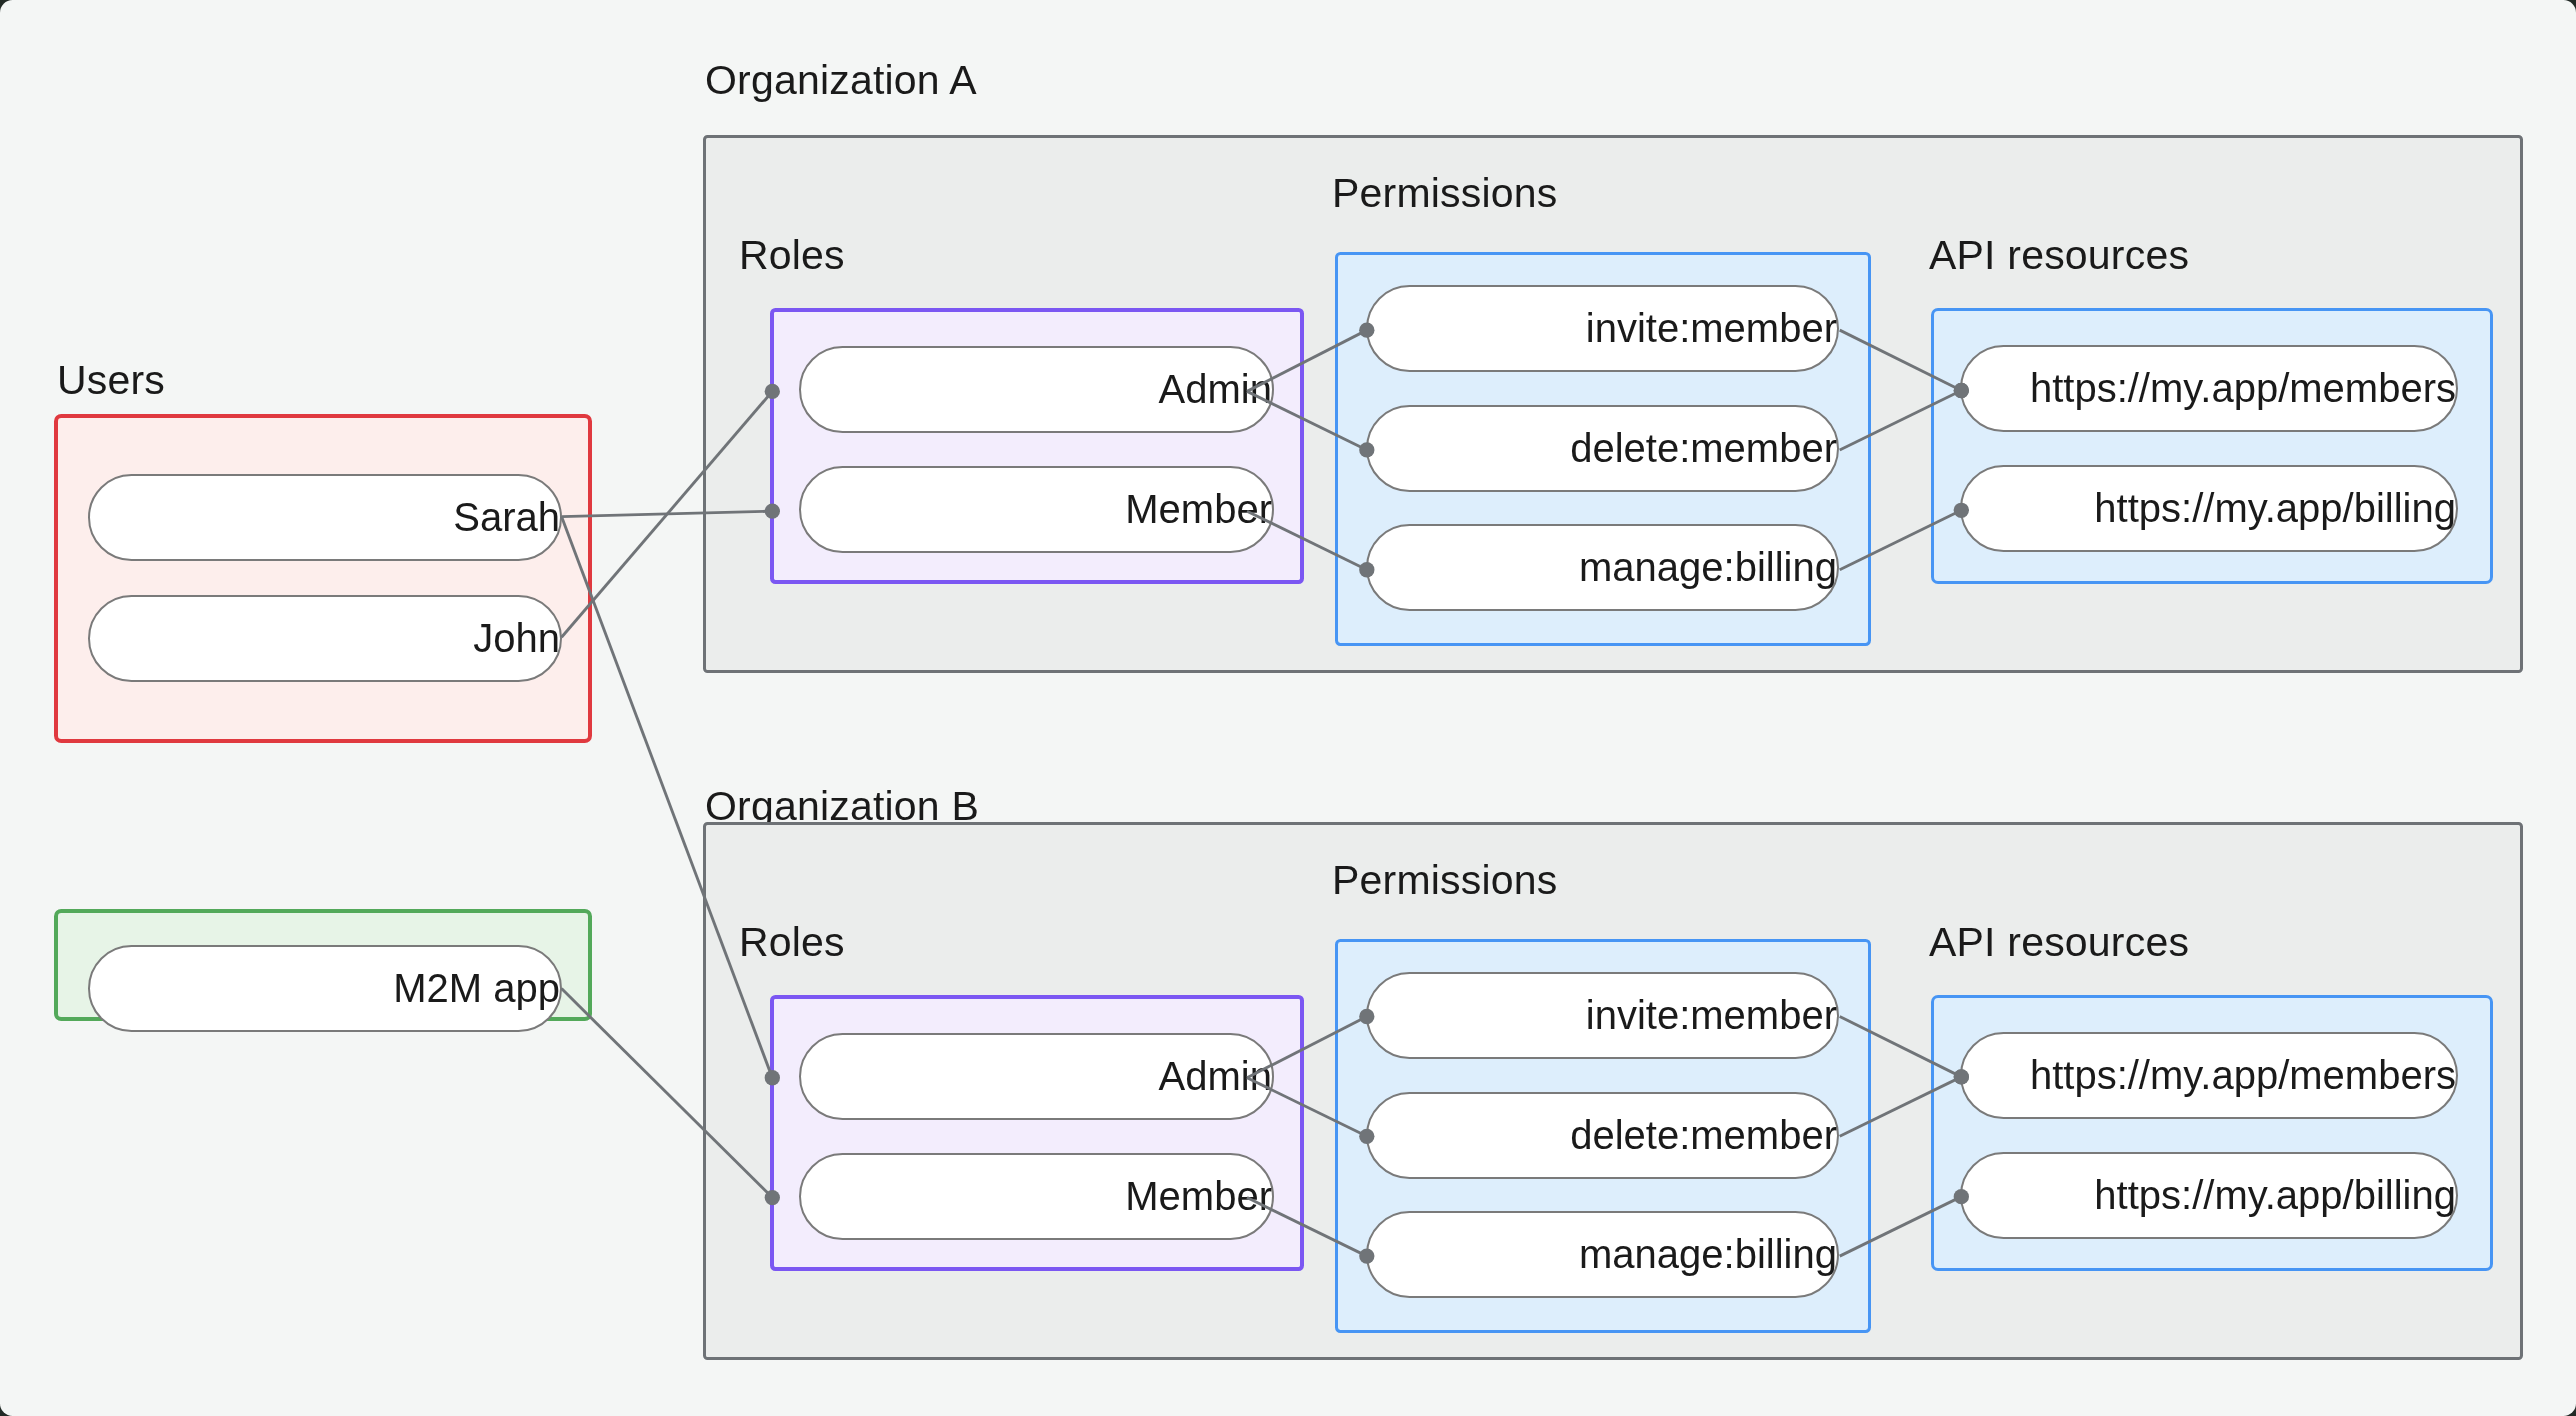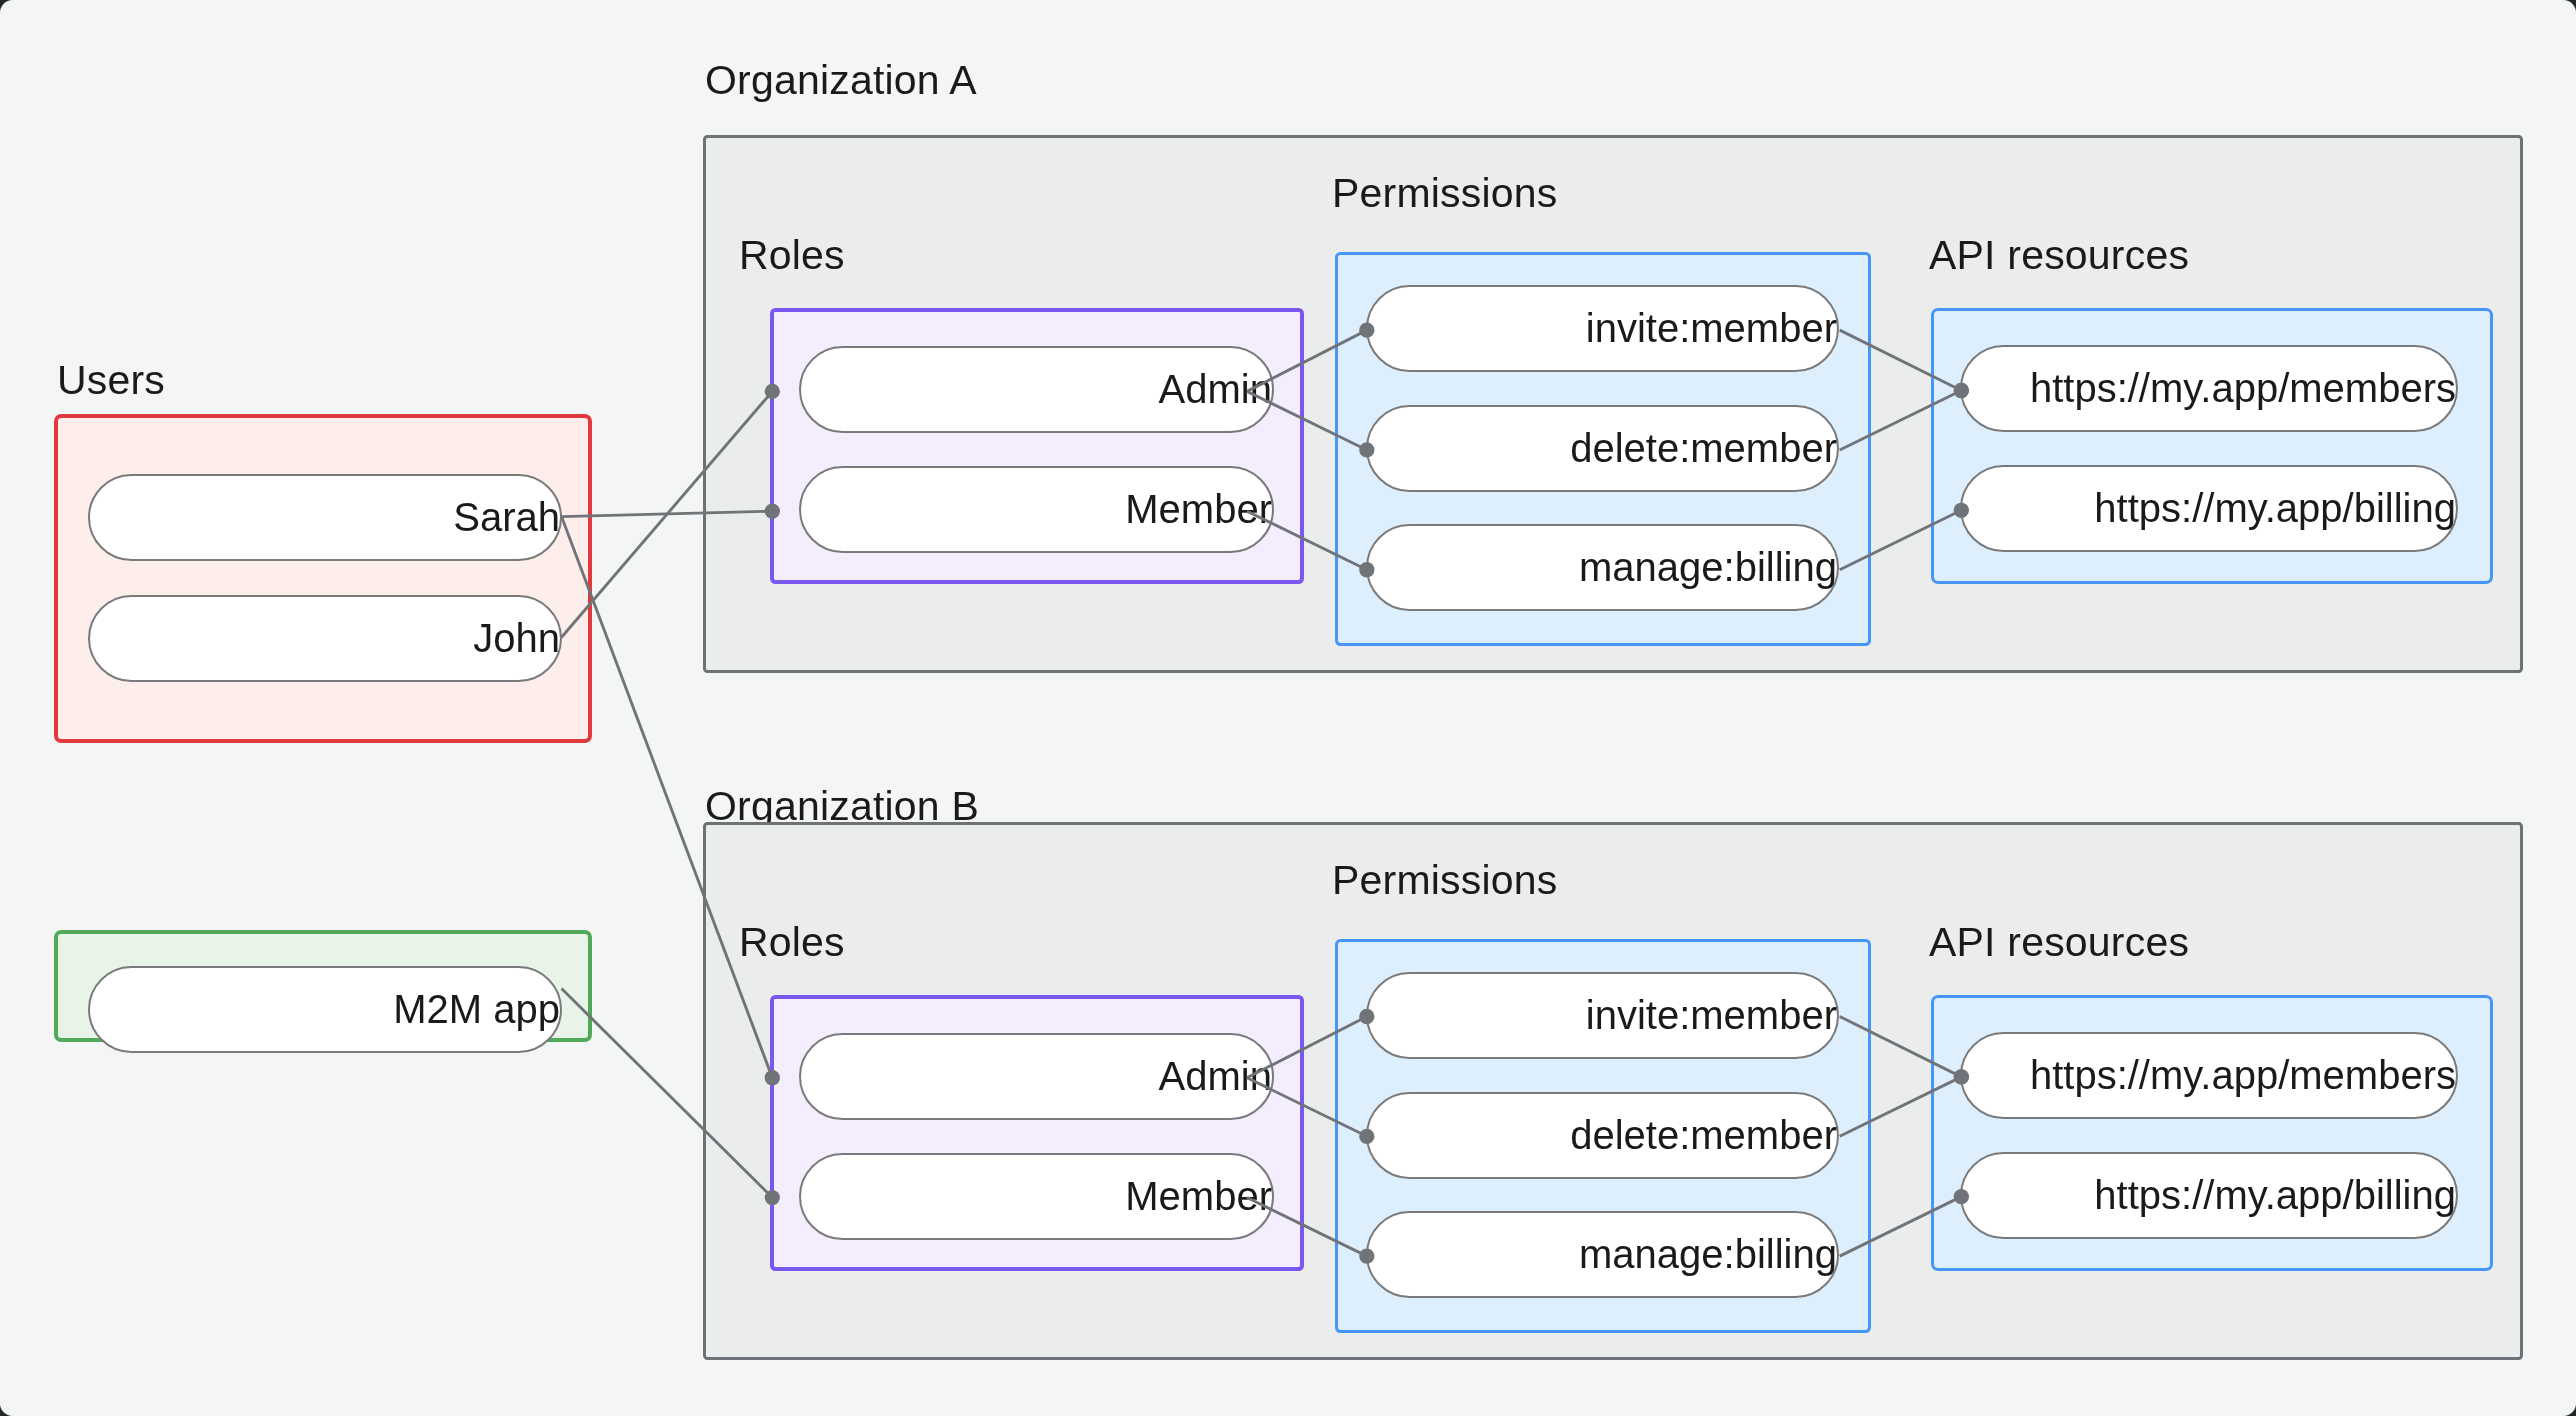--- a/index.html
+++ b/index.html
@@ -71,21 +71,21 @@
   <div class="section-label" style="left:57px;top:349px;margin-top:8px;">Users</div>
   <div class="group-box group-box--users" style="left:54px;top:414px;width:538px;height:329px;">
     <div class="node-pill" style="left:30px;top:177px;width:474px;">
       <span>John</span>
     </div>
     <div class="node-pill" style="left:30px;top:56px;width:474px;">
       <span>Sarah</span>
     </div>
   </div>
 
-  <div class="group-box group-box--m2m" style="left:54px;top:930px;width:538px;height:112px;">
+  <div class="group-box group-box--m2m" style="left:54px;top:909px;width:538px;height:112px;">
     <div class="node-pill" style="left:30px;top:32px;width:474px;">
       <span>M2M app</span>
     </div>
   </div>
 
   <div class="section-label" style="left:705px;top:57px;">Organization A</div>
   <div class="group-box group-box--org" style="left:703px;top:135px;width:1820px;height:538px;">
 
     <div class="section-label" style="left:33px;top:94px;">Roles</div>
     <div class="group-box group-box--roles" style="left:36px;top:170px;width:534px;height:276px;">

